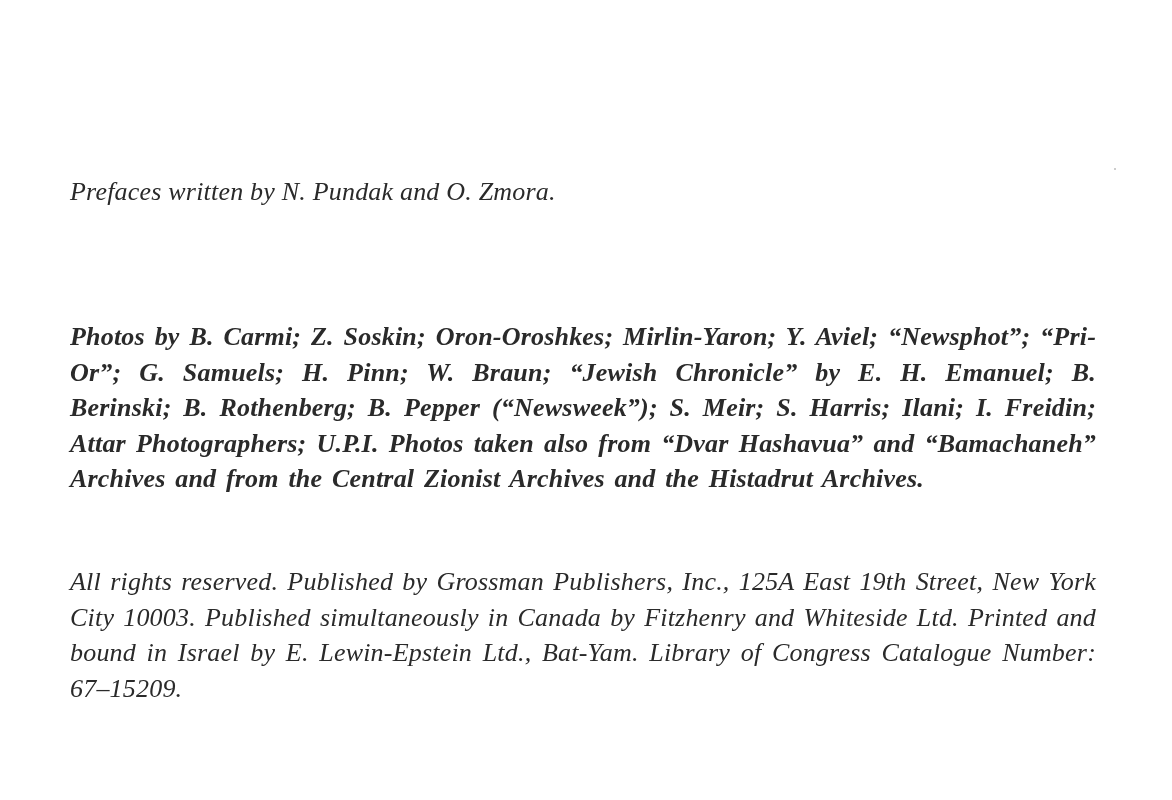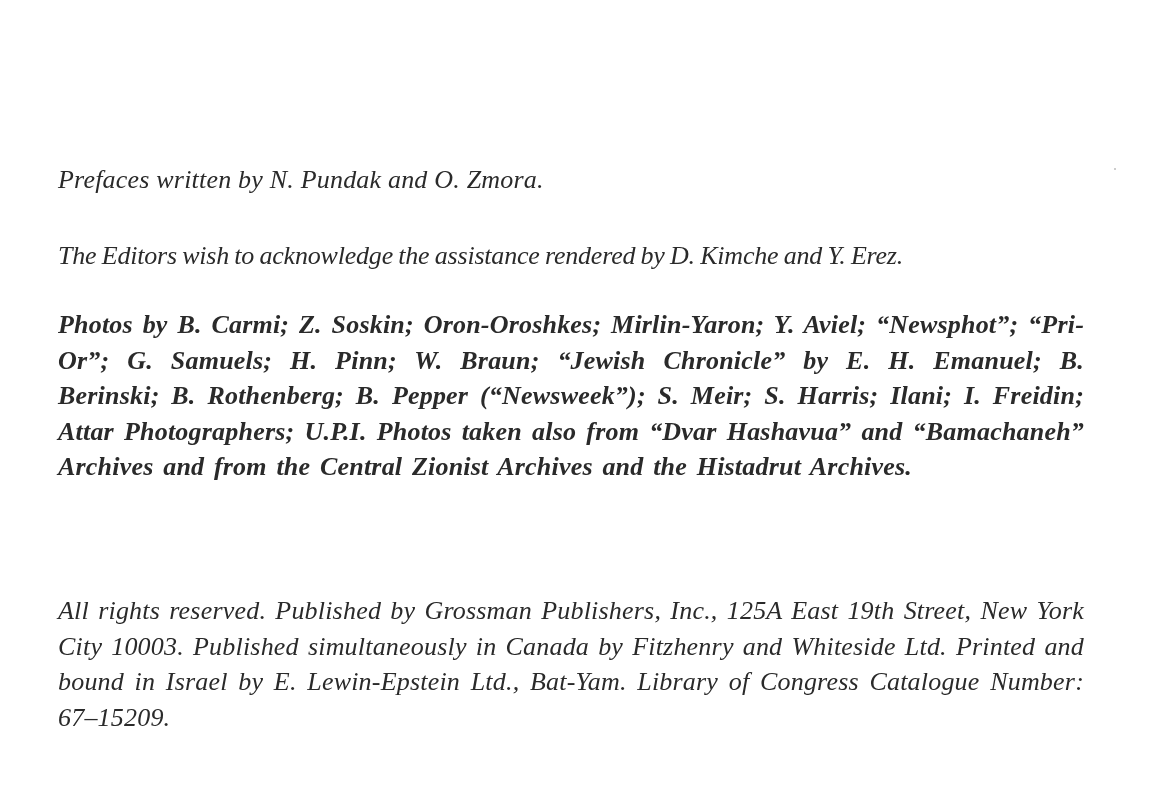--- a/index.html
+++ b/index.html
@@ -24,42 +24,41 @@
     .para {
       position: absolute;
       left: 58px;
       width: 1026px;
       font-style: italic;
       font-size: 26px;
       line-height: 35.5px;
       text-align: justify;
       text-align-last: left;
       letter-spacing: 0.2px;
-      margin: 0;
+      margin: 12px;
     }
     .p1 { top: 162px; }
     .p2 { top: 238px; word-spacing: -1px; letter-spacing: -0.2px; }
     .p3 { top: 307px; word-spacing: 3px; font-weight: bold; }
-    .p4 { top: 593px; word-spacing: 2px; }
+    .p4 { top: 552px; word-spacing: 2px; }
     .speck {
       position: absolute;
       left: 1114px;
       top: 168px;
       width: 2px;
       height: 2px;
       background: #bdbdbd;
       border-radius: 1px;
     }
   </style>
 </head>
 <body>
 
 <div class="page">
   <p class="para p1">Prefaces written by N. Pundak and O. Zmora.</p>
 
-  <p class="para p2">The Editors wish to acknowledge the assistance rendered by D. Kimche and Y. Erez.</p>
 
   <p class="para p3">Photos by B. Carmi; Z. Soskin; Oron-Oroshkes; Mirlin-Yaron; Y. Aviel; “Newsphot”; “Pri-Or”; G. Samuels; H. Pinn; W. Braun; “Jewish Chronicle” by E. H. Emanuel; B. Berinski; B. Rothenberg; B. Pepper (“Newsweek”); S. Meir; S. Harris; Ilani; I. Freidin; Attar Photographers; U.P.I. Photos taken also from “Dvar Hashavua” and “Bamachaneh” Archives and from the Central Zionist Archives and the Histadrut Archives.</p>
 
   <p class="para p4">All rights reserved. Published by Grossman Publishers, Inc., 125A East 19th Street, New York City 10003. Published simultaneously in Canada by Fitzhenry and Whiteside Ltd. Printed and bound in Israel by E. Lewin-Epstein Ltd., Bat-Yam. Library of Congress Catalogue Number: 67–15209.</p>
 
   <div class="speck"></div>
 </div>
 
 </body></html>

